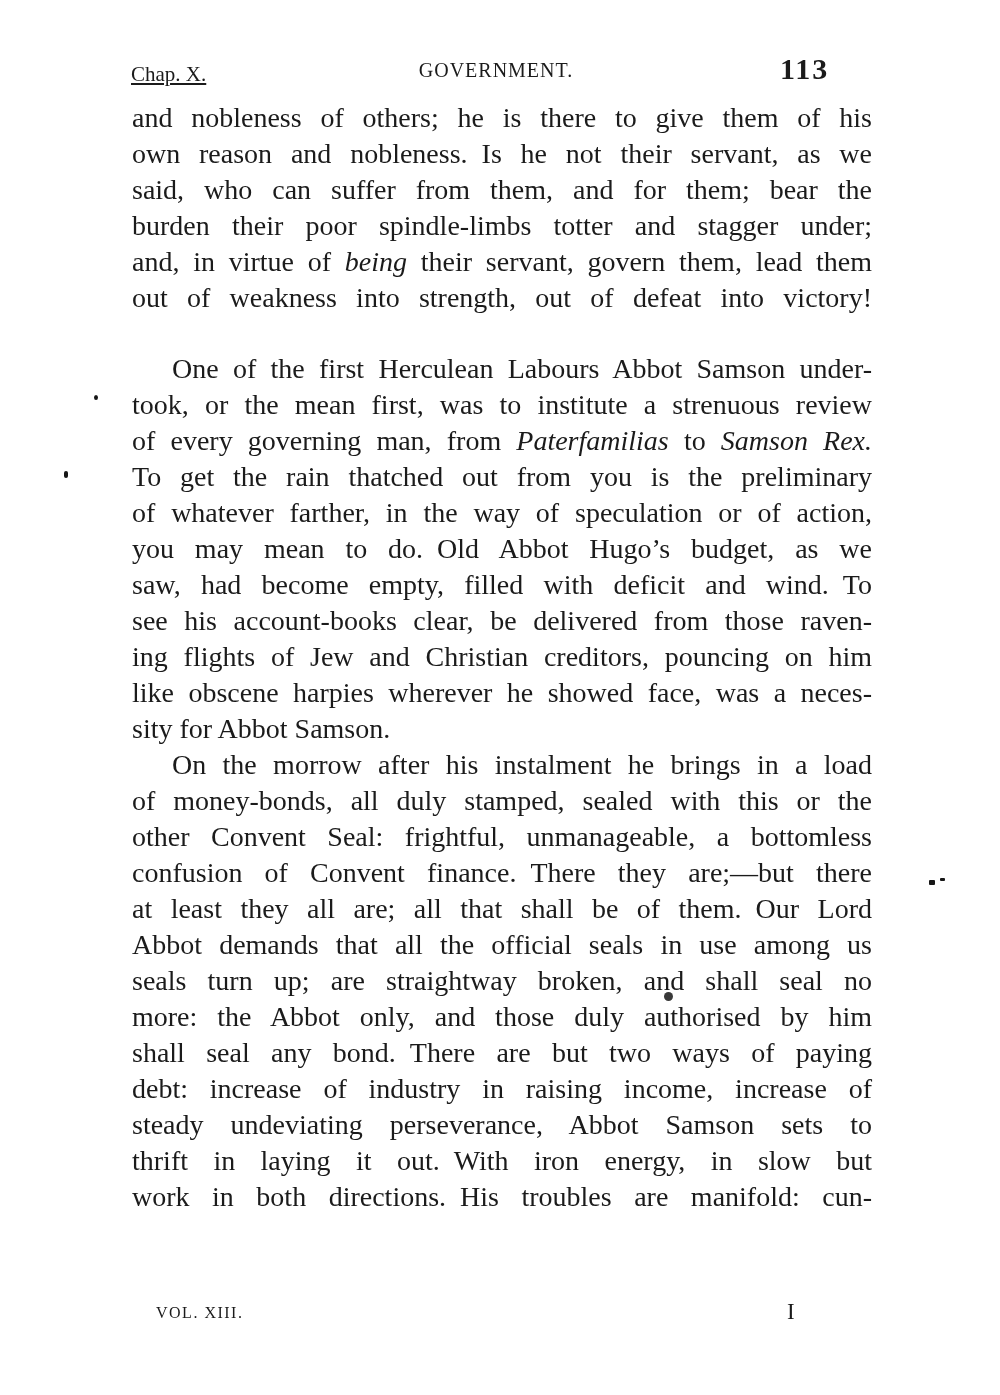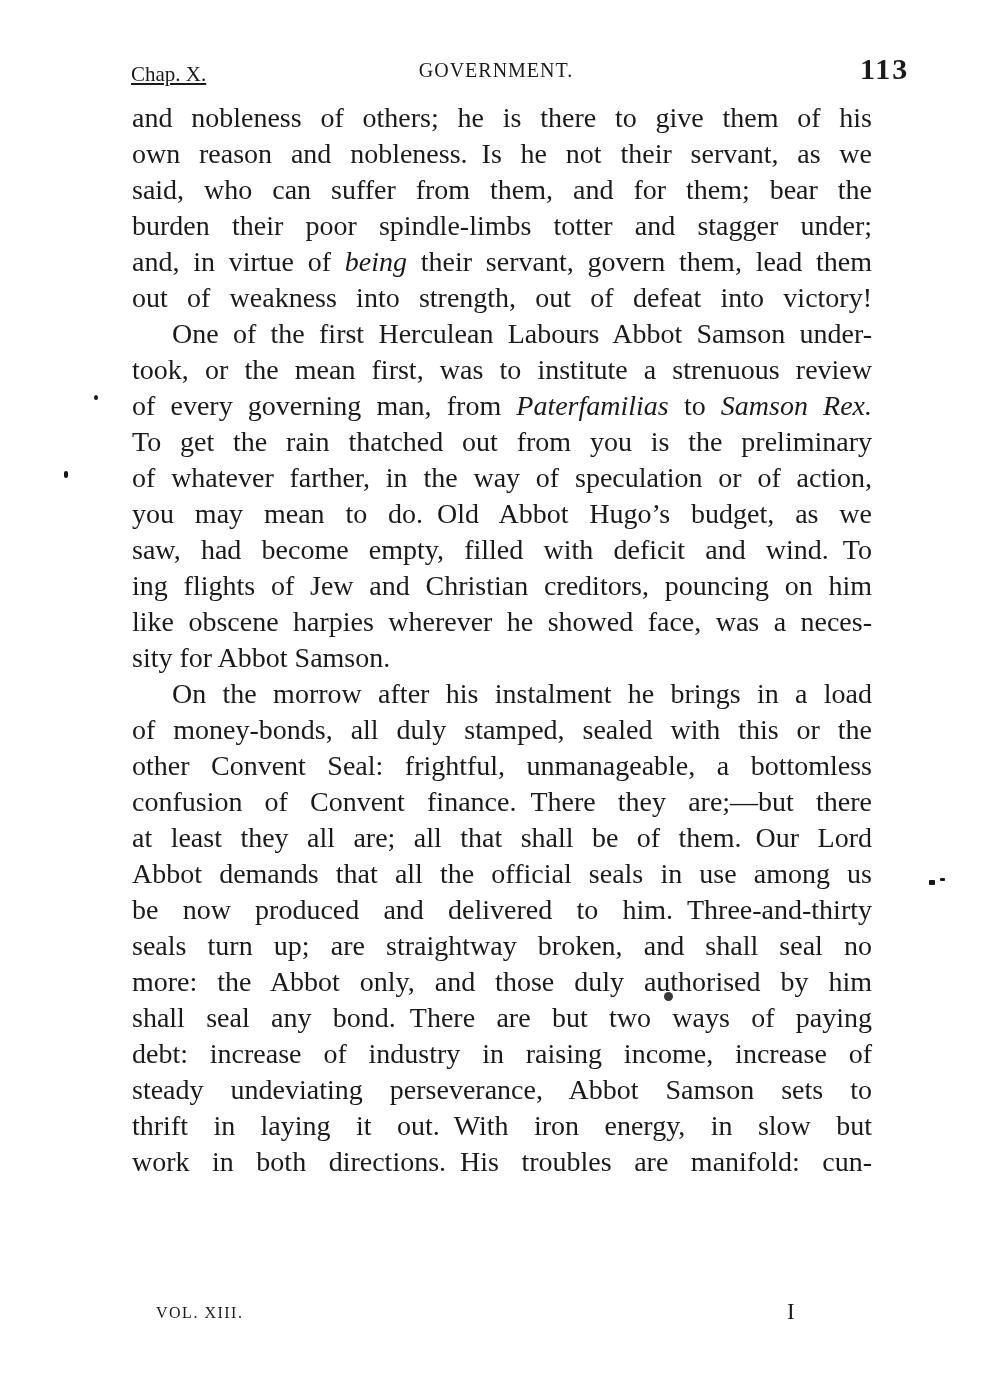--- a/index.html
+++ b/index.html
@@ -9,26 +9,26 @@
     font-family: "Liberation Serif", "DejaVu Serif", serif;
     color: #1b1b1b;
     position: relative;
     overflow: hidden;
   }
   .page { position: absolute; inset: 0; }
 
   
   .chap    { position: absolute; left: 131px; top: 62px;  font-size: 21px; text-decoration: underline; }
   .running { position: absolute; left: 49.6%; top: 59px;  font-size: 20px; letter-spacing: 1px; transform: translateX(-50%); }
-  .pagenum { position: absolute; left: 860px; top: 52px;  font-size: 30px; font-weight: bold; letter-spacing: 2px; }
+  .pagenum { position: absolute; left: 780px; top: 52px;  font-size: 30px; font-weight: bold; letter-spacing: 2px; }
 
   
   .body-text { position: absolute; left: 132px; top: 100px; width: 740px; }
   .paragraph { margin: 0; }
-  .paragraph:nth-child(2) { }
+  .paragraph:nth-child(2) { margin-top: 35px; }
   .line {
     font-size: 28px;
     line-height: 36px;
     text-align: justify;
     text-align-last: justify;
     white-space: normal;
   }
   .line.no-just { text-align: left; text-align-last: left; }
   .line.first-indent { padding-left: 40px; }
   .line i { font-style: italic; }
@@ -66,32 +66,32 @@
         <div class="line">out of weakness into strength, out of defeat into victory!</div>
       </div>
       <div class="paragraph">
         <div class="line first-indent">One of the first Herculean Labours Abbot Samson under-</div>
         <div class="line">took, or the mean first, was to institute a strenuous review</div>
         <div class="line">of every governing man, from <i>Paterfamilias</i> to <i>Samson Rex.</i></div>
         <div class="line">To get the rain thatched out from you is the preliminary</div>
         <div class="line">of whatever farther, in the way of speculation or of action,</div>
         <div class="line">you may mean to do. Old Abbot Hugo’s budget, as we</div>
         <div class="line">saw, had become empty, filled with deficit and wind. To</div>
+        <div class="line">see his account-books clear, be delivered from those raven-</div>
         <div class="line">ing flights of Jew and Christian creditors, pouncing on him</div>
         <div class="line">like obscene harpies wherever he showed face, was a neces-</div>
         <div class="line no-just">sity for Abbot Samson.</div>
       </div>
       <div class="paragraph">
         <div class="line first-indent">On the morrow after his instalment he brings in a load</div>
         <div class="line">of money-bonds, all duly stamped, sealed with this or the</div>
         <div class="line">other Convent Seal: frightful, unmanageable, a bottomless</div>
         <div class="line">confusion of Convent finance. There they are;—but there</div>
         <div class="line">at least they all are; all that shall be of them. Our Lord</div>
         <div class="line">Abbot demands that all the official seals in use among us</div>
-        <div class="line">be now produced and delivered to him. Three-and-thirty</div>
         <div class="line">seals turn up; are straightway broken, and shall seal no</div>
         <div class="line">more: the Abbot only, and those duly authorised by him</div>
         <div class="line">shall seal any bond. There are but two ways of paying</div>
         <div class="line">debt: increase of industry in raising income, increase of</div>
         <div class="line">steady undeviating perseverance, Abbot Samson sets to</div>
         <div class="line">thrift in laying it out. With iron energy, in slow but</div>
         <div class="line">work in both directions. His troubles are manifold: cun-</div>
       </div>
     </div>
 

